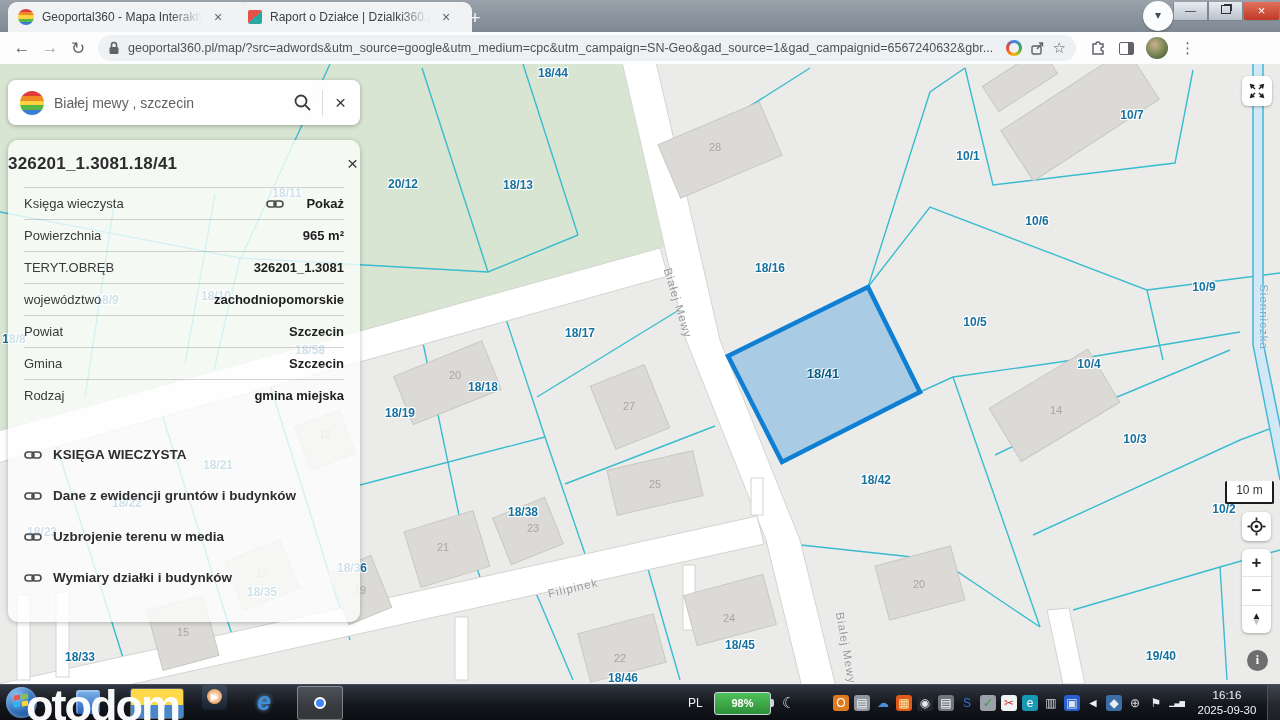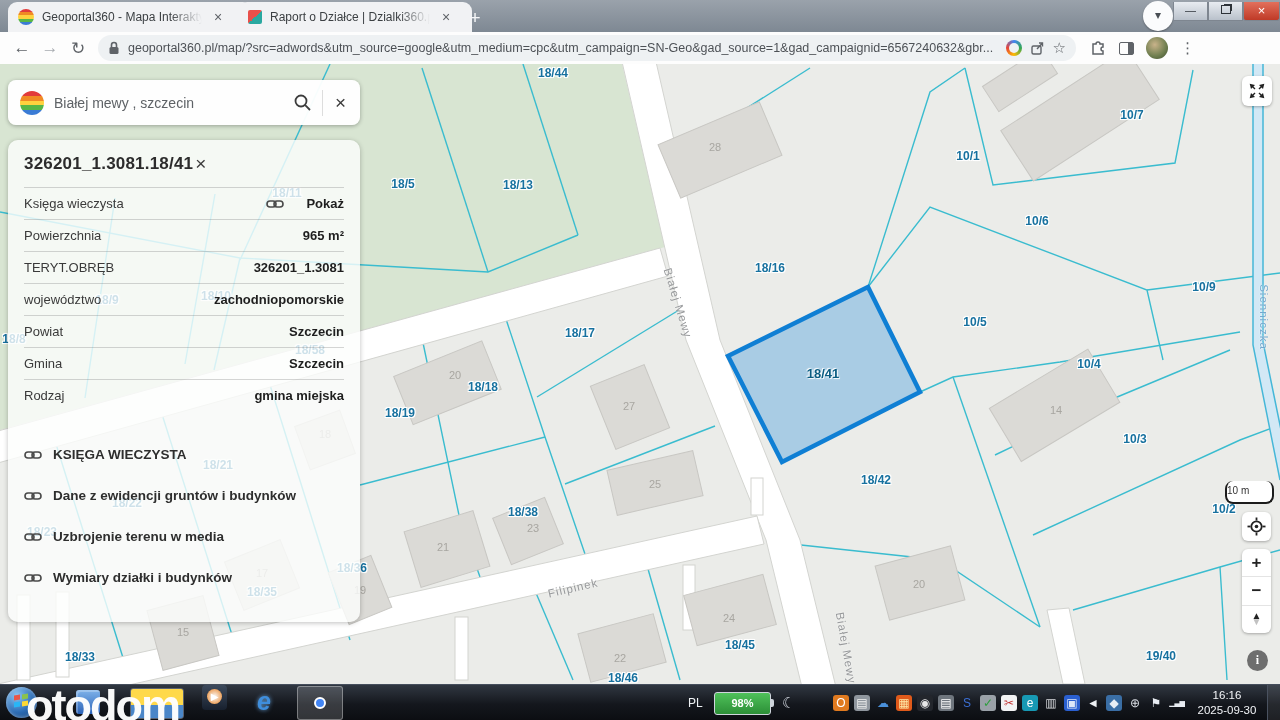--- a/index.html
+++ b/index.html
@@ -53,37 +53,37 @@
   
   .searchbox{position:absolute;left:8px;top:80px;width:352px;height:45px;border-radius:8px;background:rgba(255,255,255,.96);
     box-shadow:0 1px 4px rgba(0,0,0,.3);display:flex;align-items:center;padding:0 12px;gap:10px;box-sizing:border-box;z-index:30;}
   .slogo{width:24px;height:24px;border-radius:12px;flex:none;
     background:linear-gradient(#e23b3b 0 20%,#f08a24 20% 40%,#ffd23e 40% 60%,#58b647 60% 80%,#3a7bd5 80% 100%);}
   .squery{flex:1;font-size:14px;color:#5e6266;}
   .sdivider{width:1px;height:26px;background:#ddd;}
   .xbtn{font-size:19px;color:#3c3c3c;padding:0 2px;}
   .info-panel{position:absolute;left:8px;top:140px;width:352px;height:482px;border-radius:10px;
     background:rgba(253,254,253,.8);box-shadow:0 1px 5px rgba(0,0,0,.25);box-sizing:border-box;z-index:25;}
-  .ptitle-row{height:47px;display:flex;align-items:center;justify-content:flex-start;padding:0 16px;}
+  .ptitle-row{height:47px;display:flex;align-items:center;justify-content:space-between;padding:0 0;}
   .ptitle{font-size:17px;font-weight:bold;color:#2c2c2c;letter-spacing:.2px;}
   .info-rows .info-row{height:31px;border-top:1px solid rgba(90,90,90,.25);margin:0 16px;
     display:flex;align-items:center;justify-content:space-between;}
   .row-label{font-size:13px;color:#3a3a3a;}
   .row-value{font-size:13px;font-weight:bold;color:#1e1e1e;display:flex;align-items:center;gap:22px;}
   .info-row .chain{display:none;}
   .info-row.has-link .chain{display:inline-block;}
   .chain{width:18px;height:12px;flex:none;}
   .links{padding:36px 16px 0 16px;}
   .link-row{display:flex;align-items:center;gap:11px;margin-bottom:26px;font-size:13.5px;font-weight:bold;color:#2e2e2e;}
   
   .ctl{position:absolute;background:#fff;border-radius:6px;box-shadow:0 1px 3px rgba(0,0,0,.3);z-index:20;}
   .fullscreen{left:1242px;top:76px;width:30px;height:30px;display:flex;align-items:center;justify-content:center;}
-  .scalebar{left:1225px;top:481px;width:45px;height:21px;border-radius:8px;background:#fff;
+  .scalebar{left:1225px;top:481px;width:45px;height:21px;border-radius:2px;background:#fff;
     border-left:2px solid #1c1c1c;border-right:2px solid #1c1c1c;border-bottom:2px solid #1c1c1c;
-    font-size:10px;color:#333;line-height:19px;box-shadow:none;}
+    font-size:12px;color:#333;text-align:center;line-height:19px;box-shadow:none;}
   .locate{left:1242px;top:512px;width:29px;height:29px;display:flex;align-items:center;justify-content:center;}
   .zoomgrp{left:1242px;top:549px;width:29px;height:84px;display:flex;flex-direction:column;}
   .zoomgrp>div{flex:1;display:flex;align-items:center;justify-content:center;font-size:17px;font-weight:bold;color:#222;}
   .zoomgrp>div+div{border-top:1px solid #e4e4e4;}
   .tri-up{color:#222;font-size:10px;line-height:6px;}
   .tri-dn{color:#c2c2c2;font-size:10px;line-height:6px;}
   .infobtn{left:1247px;top:650px;width:21px;height:21px;border-radius:11px;background:#6e6e6e;
     color:#fff;text-align:center;font-size:12px;font-weight:bold;line-height:21px;font-family:"Liberation Serif",serif;box-shadow:none;}
   
   .taskbar{position:absolute;left:0;top:684px;width:1280px;height:36px;
@@ -244,21 +244,21 @@
       <rect x="881" y="491" width="78" height="56" transform="rotate(-15 920 519)"></rect>
       <rect x="997" y="310" width="115" height="62" transform="rotate(-31 1055 341)"></rect>
       <rect x="301" y="353" width="48" height="46" transform="rotate(-20 325 376)"></rect>
     </g>
   </svg>
 
   <div class="map-labels">
     <div>
 
     <div class="plabel" style="position: absolute; left: 553px; top: 9px;">18/44</div>
-        <div class="plabel" style="position: absolute; left: 403px; top: 120px;">18/5</div>
+        <div class="plabel" style="position: absolute; left: 403px; top: 120px;">20/12</div>
         <div class="plabel" style="position: absolute; left: 518px; top: 121px;">18/13</div>
         <div class="plabel" style="position: absolute; left: 287px; top: 129px;">18/11</div>
         <div class="plabel" style="position: absolute; left: 1132px; top: 51px;">10/7</div>
         <div class="plabel" style="position: absolute; left: 968px; top: 92px;">10/1</div>
         <div class="plabel" style="position: absolute; left: 1037px; top: 157px;">10/6</div>
         <div class="plabel" style="position: absolute; left: 770px; top: 204px;">18/16</div>
         <div class="plabel" style="position: absolute; left: 1204px; top: 223px;">10/9</div>
         <div class="plabel" style="position: absolute; left: 975px; top: 258px;">10/5</div>
         <div class="plabel" style="position: absolute; left: 107px; top: 236px;">18/9</div>
         <div class="plabel" style="position: absolute; left: 216px; top: 232px;">18/10</div>

